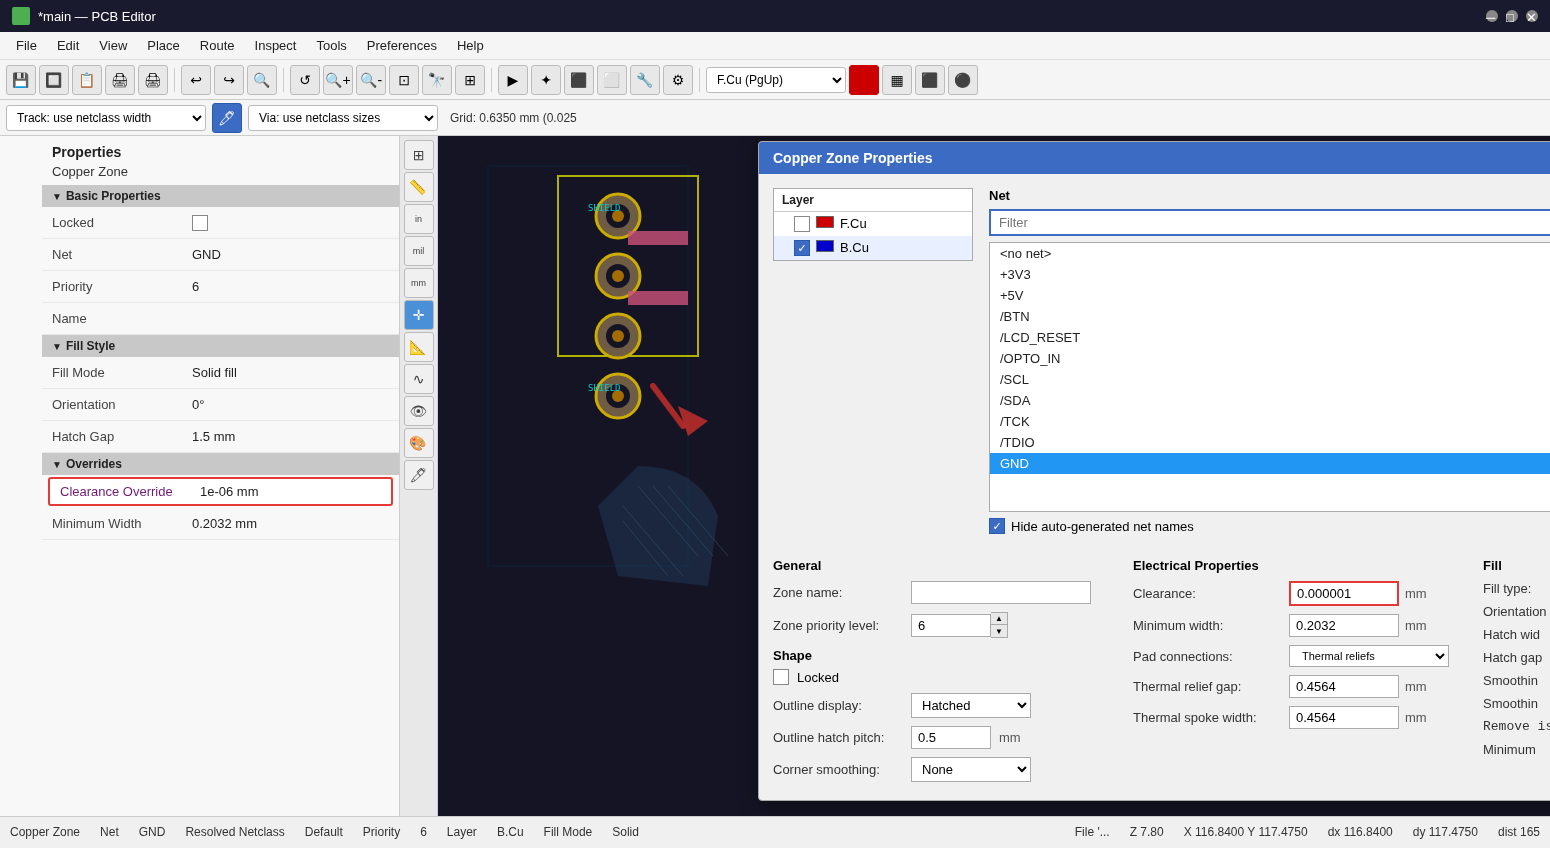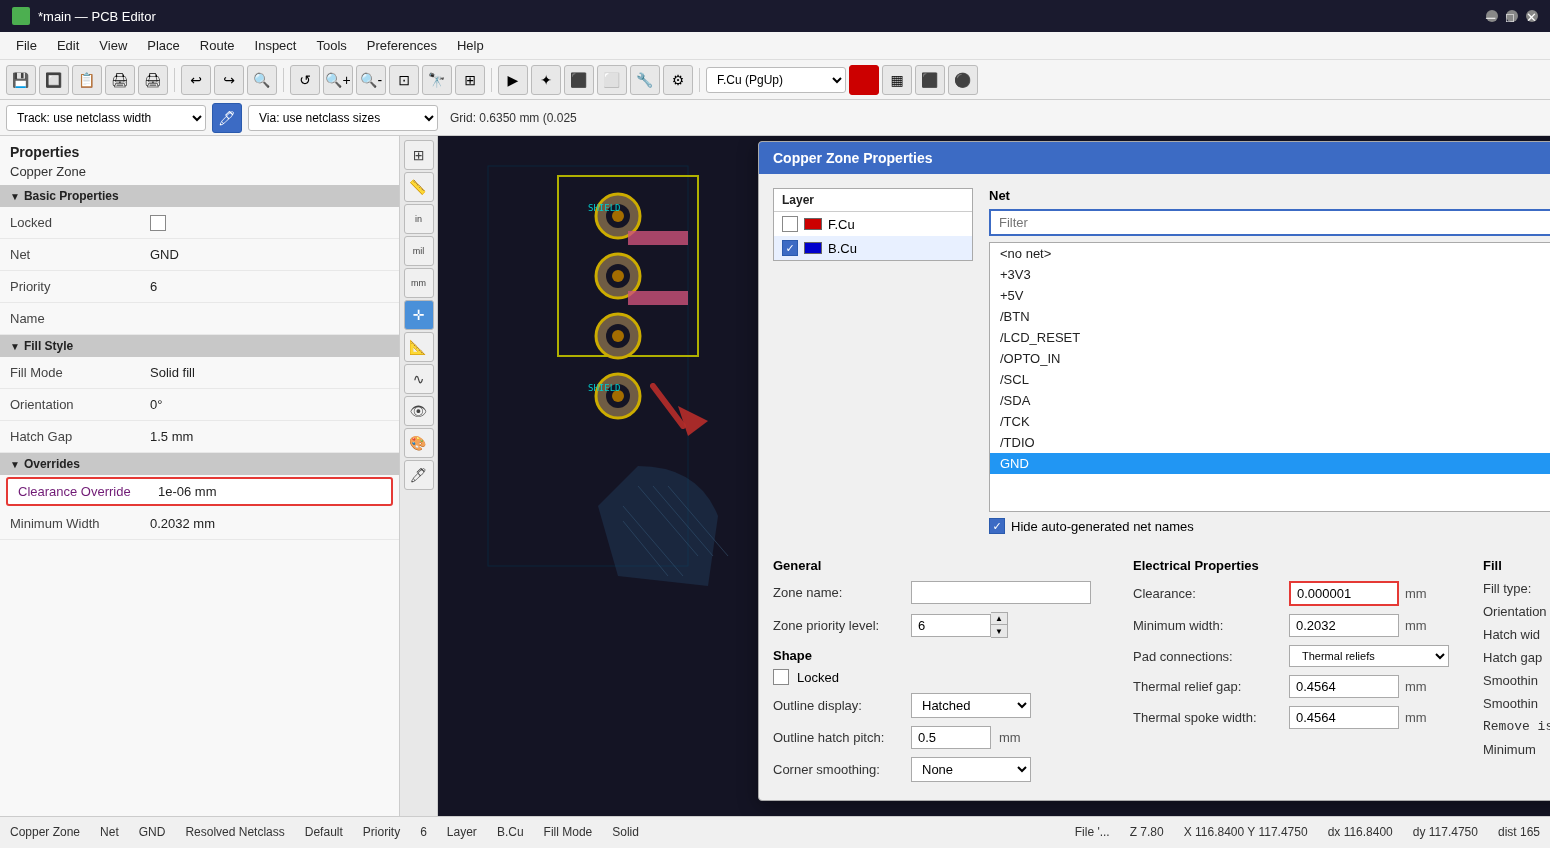--- a/index.html
+++ b/index.html
@@ -83,20 +83,21 @@
       padding: 2px 6px;
     }
 
     
     .left-panel {
       width: 400px;
       background: #f8f8f8;
       border-right: 1px solid #ccc;
       overflow-y: auto;
       flex-shrink: 0;
+      padding-left: 42px;
     }
     .panel-title {
       font-size: 14px;
       font-weight: bold;
       padding: 8px 10px 2px;
       color: #222;
     }
     .panel-subtitle {
       font-size: 13px;
       padding: 2px 10px 6px;
@@ -232,22 +233,21 @@
     }
     .layer-section-title {
       font-weight: bold;
       font-size: 12px;
       padding: 4px 8px;
       color: #222;
       border-bottom: 1px solid #ccc;
     }
     .layer-item {
       display: flex;
-      align-items: center;
-      padding: 4px 8px;
+      padding: 4px 20px;
       gap: 6px;
       font-size: 13px;
       cursor: pointer;
     }
     .layer-color {
       width: 18px; height: 12px;
       border: 1px solid #666;
       flex-shrink: 0;
     }
 

